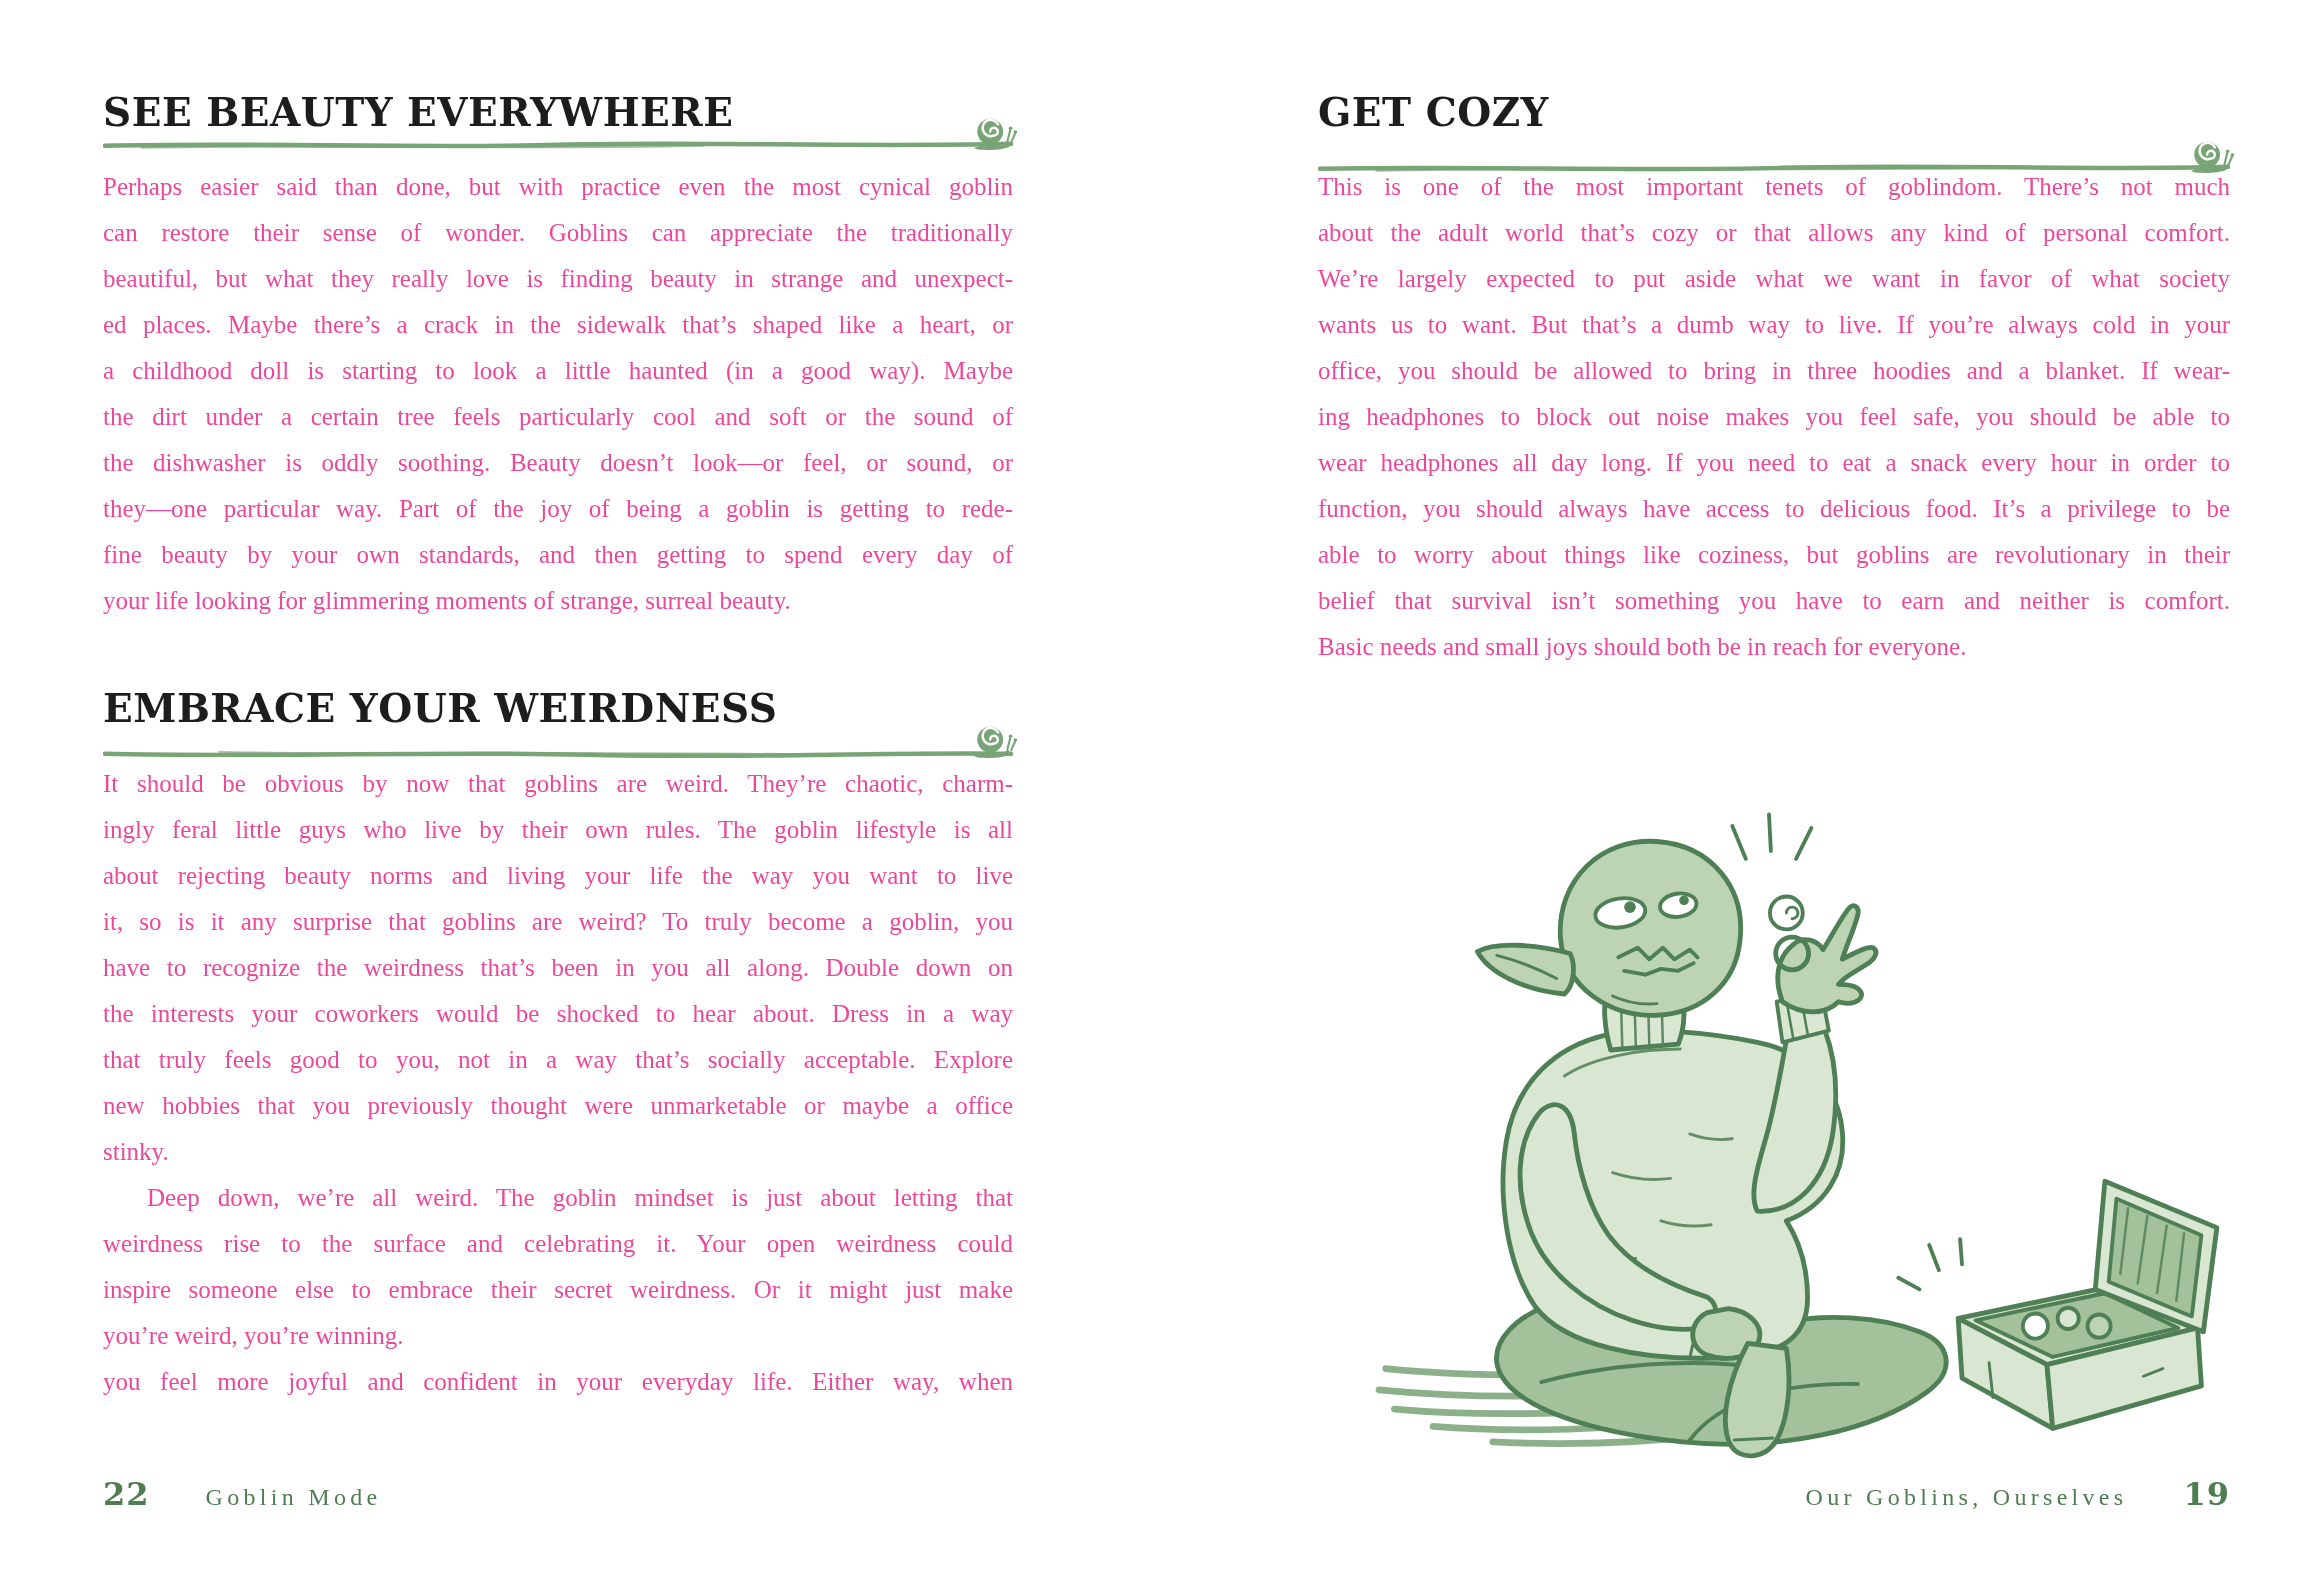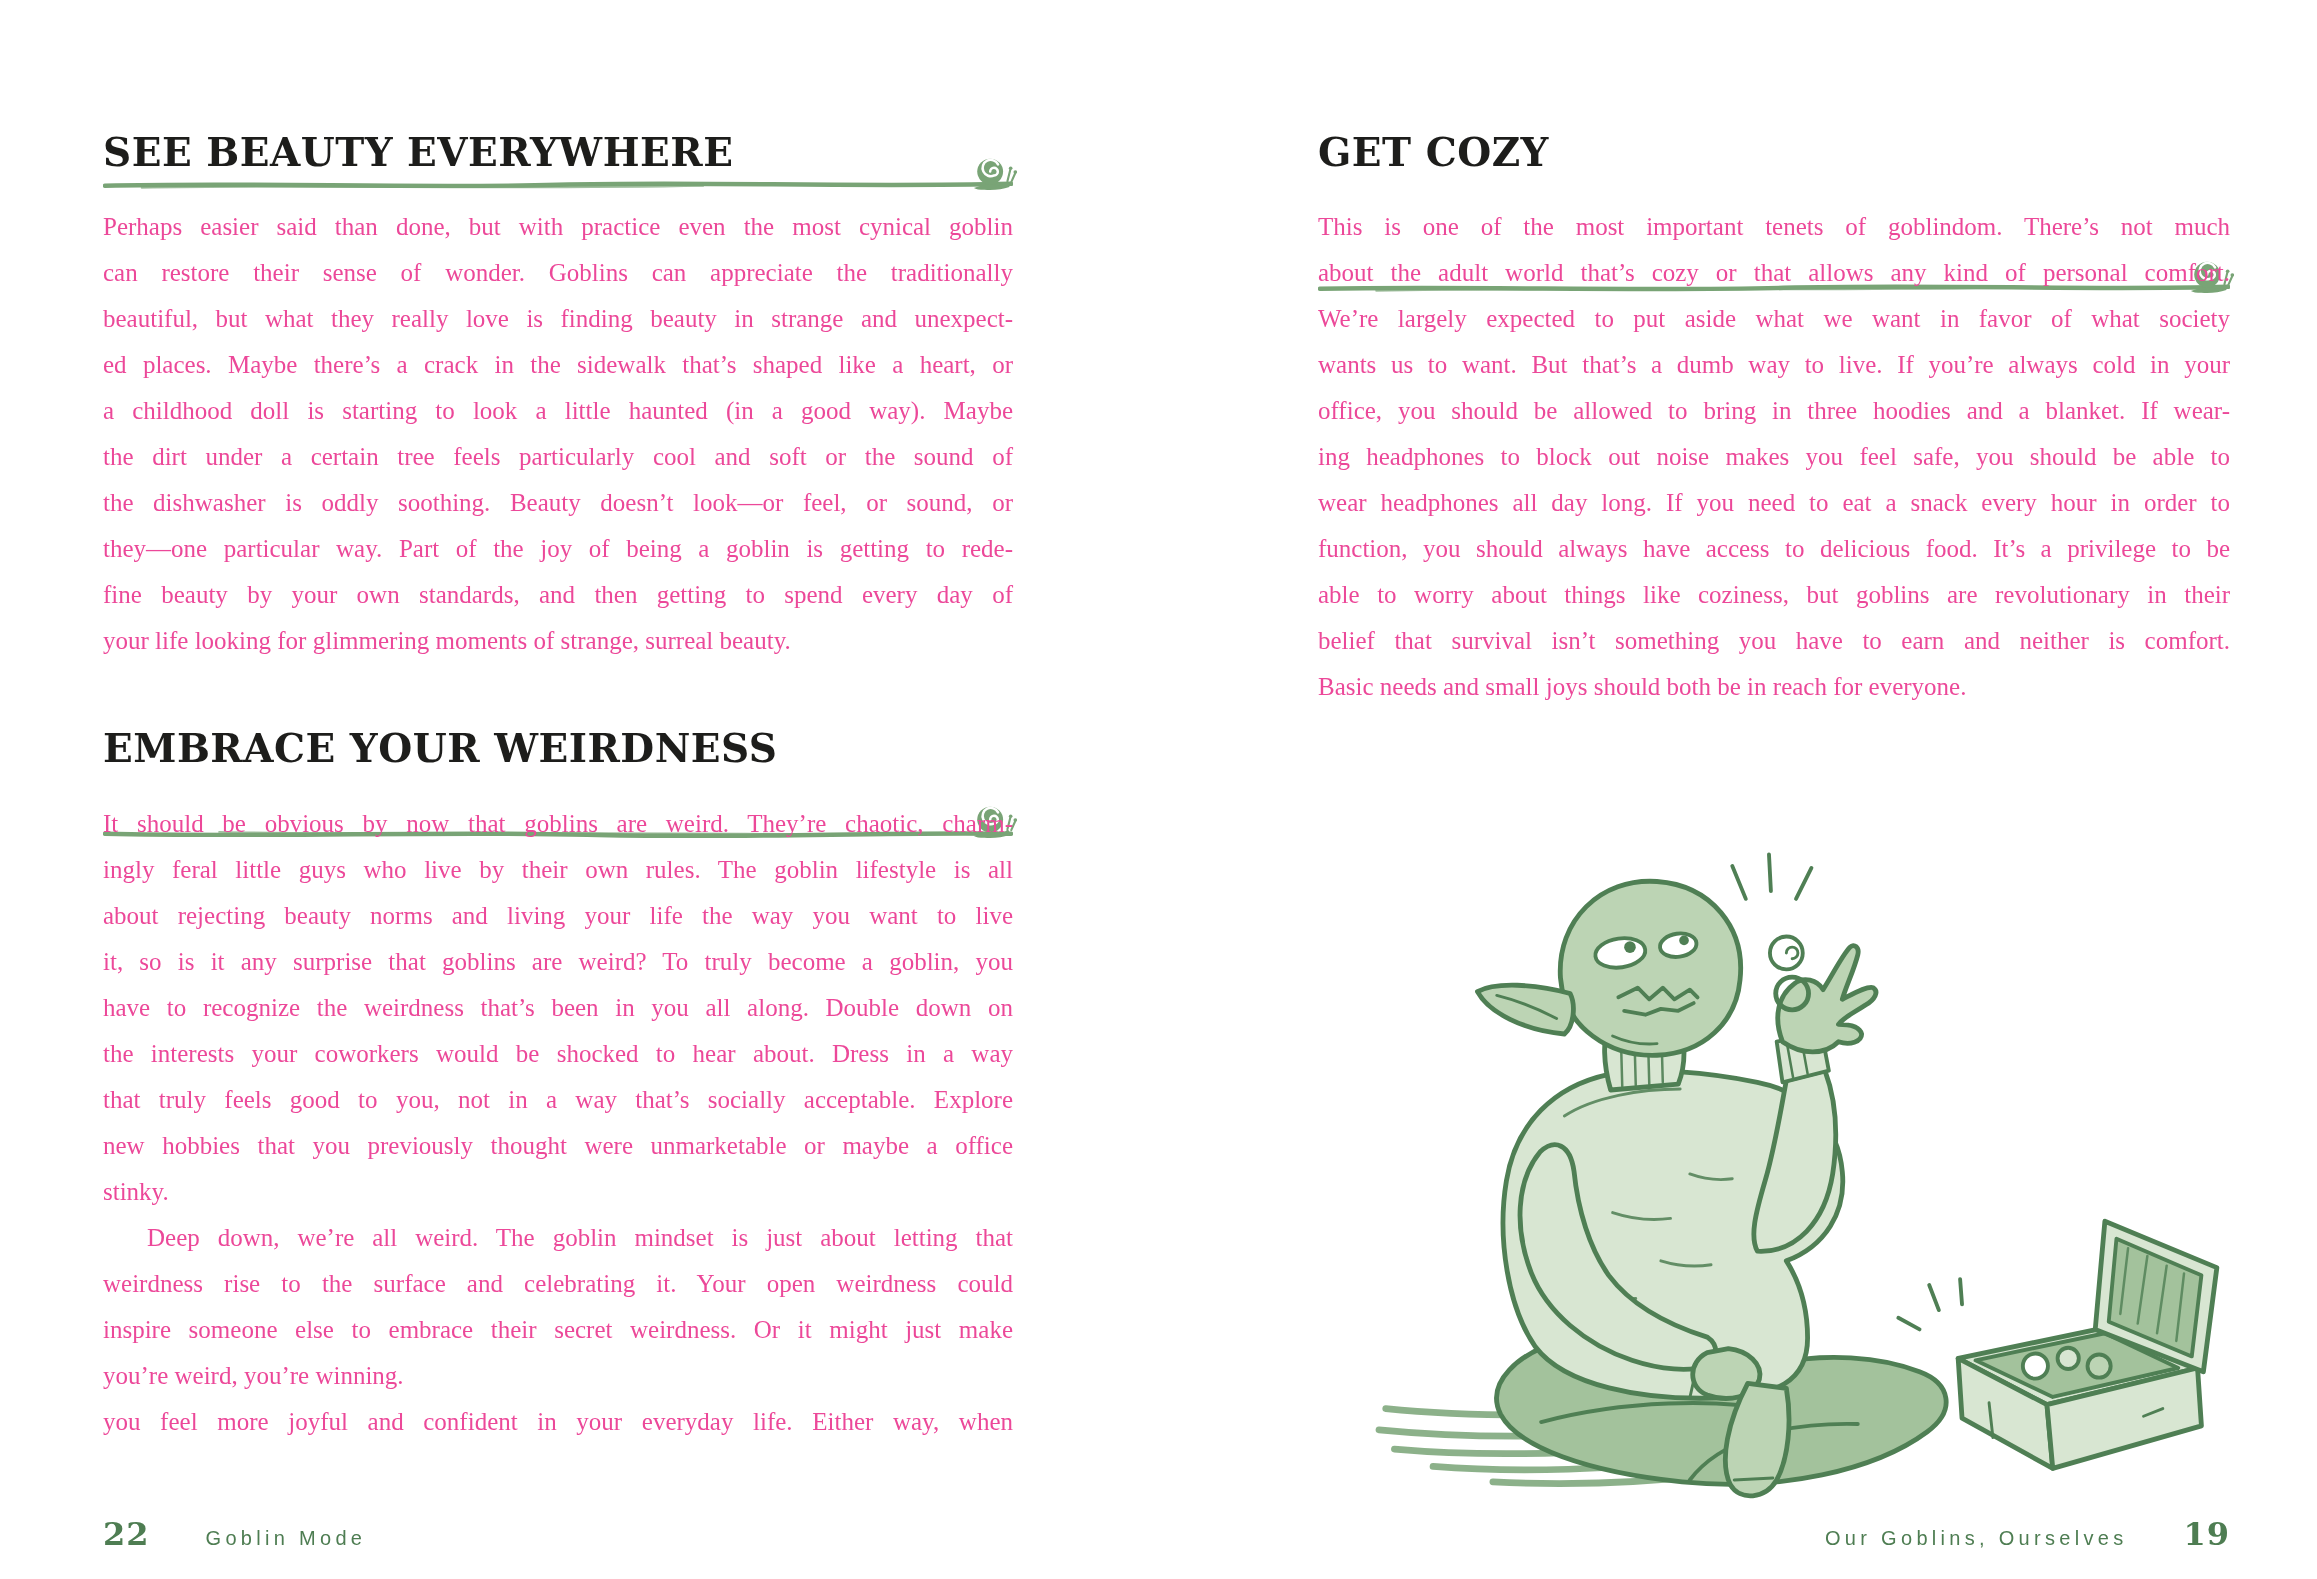--- a/index.html
+++ b/index.html
@@ -3,35 +3,35 @@
 <meta charset="utf-8">
 <style>
   :root{
     --accent_green:#79a476; --footer_green:#4e7d52; --ink:#1d1d1b;
     --line_green:#4f7f54; --skin_green:#bcd4b4; --light_green:#d8e6d2; --mid_green:#a3c29c;
   }
   *{margin:0;padding:0;box-sizing:border-box;}
   html,body{background:#ffffff;}
   .spread{position:relative;width:2317px;height:1580px;background:#ffffff;overflow:hidden;
           font-family:"Liberation Serif","DejaVu Serif",serif;color:#212121;}
-  .abs{position:absolute;margin-top:40px;}
+  .abs{position:absolute;}
   h2.sec{font-family:"DejaVu Serif",serif;font-weight:700;font-size:39px;line-height:1;
          letter-spacing:0.5px;color:var(--ink);white-space:nowrap;}
   .rule{position:relative;height:11.6px;}
   .rule-line{display:block;width:100%;height:11.6px;}
   .snail{position:absolute;right:-3.9px;bottom:-1px;width:46px;height:37px;}
   .body{font-size:25px;line-height:46px;color:#ec4899;}
   .tline{text-align:justify;text-align-last:left;white-space:nowrap;}
   .tline.just{text-align-last:justify;white-space:normal;}
   .indent-first .tline:first-child{text-indent:44px;}
   .para+.para{margin-top:0;}
   .footer-row{display:flex;align-items:baseline;gap:56px;color:var(--footer_green);}
   .footer-row.right{justify-content:flex-end;}
   .pg-num{font-family:"DejaVu Serif",serif;font-weight:700;font-size:32px;letter-spacing:1px;}
-  .run-title{font-family:Liberation Sans, sans-serif;font-size:20px;
+  .run-title{font-family:Liberation Serif, serif;font-size:24px;
              letter-spacing:4.3px;font-weight:400;}
   
   .illu{width:850px;height:695px;}
   .il{stroke:var(--line_green);stroke-linecap:round;stroke-linejoin:round;fill:none;}
   .f-skin{fill:var(--skin_green);}
   .f-light{fill:var(--light_green);}
   .f-mid{fill:var(--mid_green);}
   .f-white{fill:#ffffff;}
   .f-accent{fill:var(--accent_green);}
   .s-accent{stroke:var(--accent_green);fill:none;stroke-linecap:round;}

